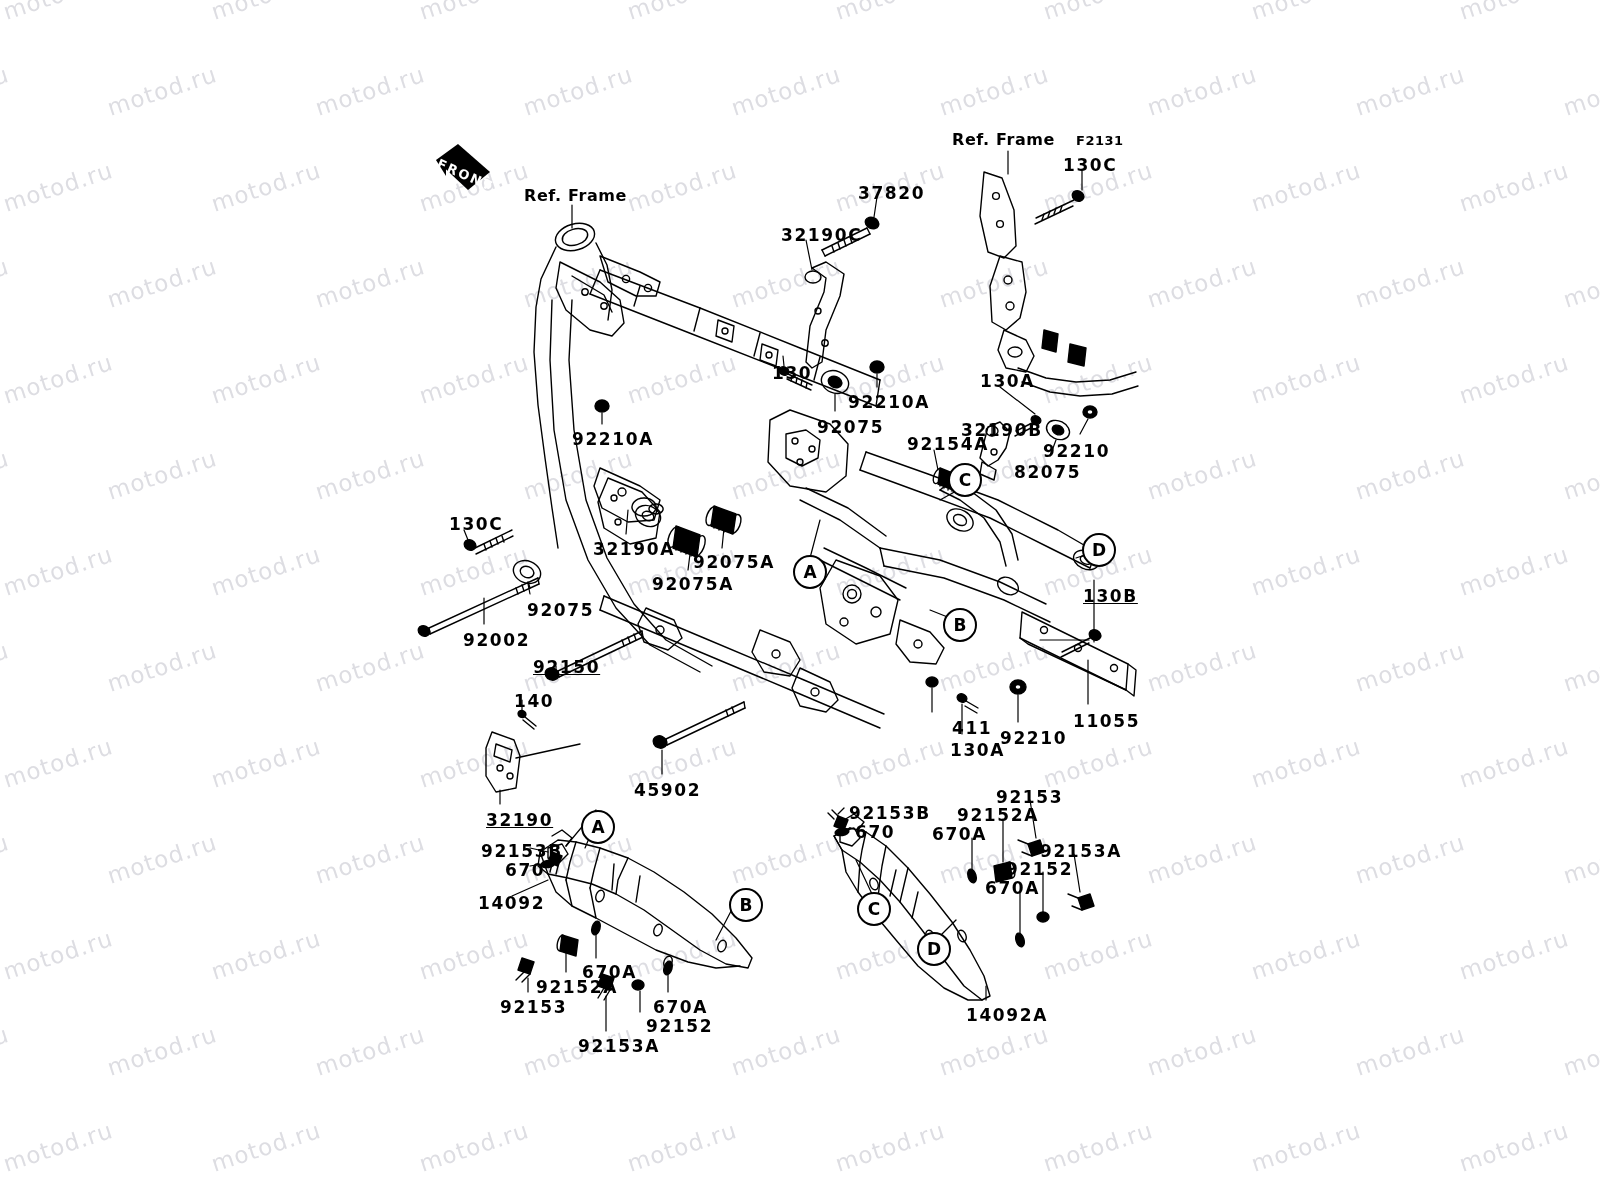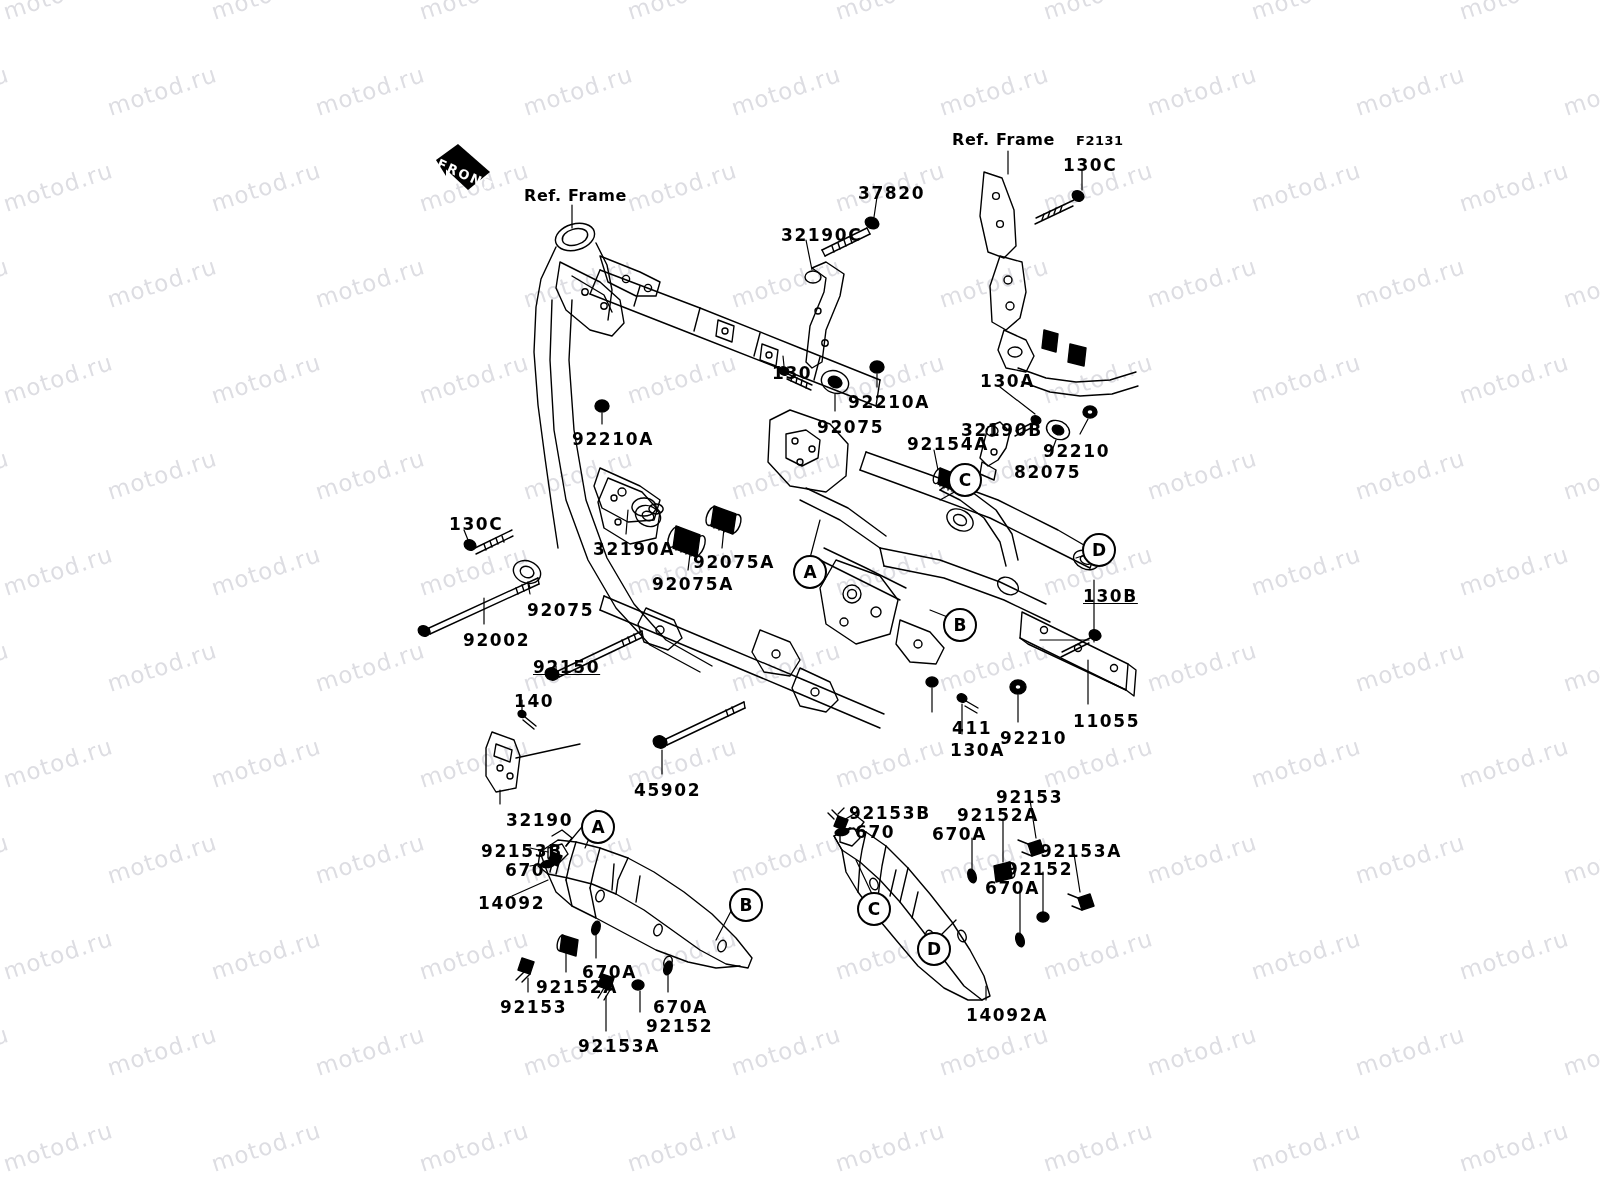--- a/index.html
+++ b/index.html
@@ -614,21 +614,21 @@
       <div class="lbl" style="left: 572px; top: 431px;">92210A</div>
       <div class="lbl" style="left: 449px; top: 516px;">130C</div>
       <div class="lbl" style="left: 593px; top: 541px;">32190A</div>
       <div class="lbl" style="left: 693px; top: 554px;">92075A</div>
       <div class="lbl" style="left: 652px; top: 576px;">92075A</div>
       <div class="lbl" style="left: 527px; top: 602px;">92075</div>
       <div class="lbl" style="left: 463px; top: 632px;">92002</div>
       <div class="lbl" style="left: 533px; top: 659px; text-decoration: underline;">92150</div>
       <div class="lbl" style="left: 514px; top: 693px;">140</div>
       <div class="lbl" style="left: 634px; top: 782px;">45902</div>
-      <div class="lbl" style="left: 506px; top: 812px;">32190</div>
+      <div class="lbl" style="left: 486px; top: 812px; text-decoration: underline;">32190</div>
       <div class="lbl" style="left: 920px; top: 720px; margin-left: 32px;">411</div>
       <div class="lbl" style="left: 950px; top: 742px;">130A</div>
       <div class="lbl" style="left: 1000px; top: 730px;">92210</div>
       <div class="lbl" style="left: 1073px; top: 713px;">11055</div>
       <div class="lbl" style="left: 1083px; top: 588px; text-decoration: underline;">130B</div>
       <div class="lbl" style="left: 481px; top: 843px;">92153B</div>
       <div class="lbl" style="left: 505px; top: 862px;">670</div>
       <div class="lbl" style="left: 478px; top: 895px;">14092</div>
       <div class="lbl" style="left: 582px; top: 964px;">670A</div>
       <div class="lbl" style="left: 536px; top: 979px;">92152A</div>

